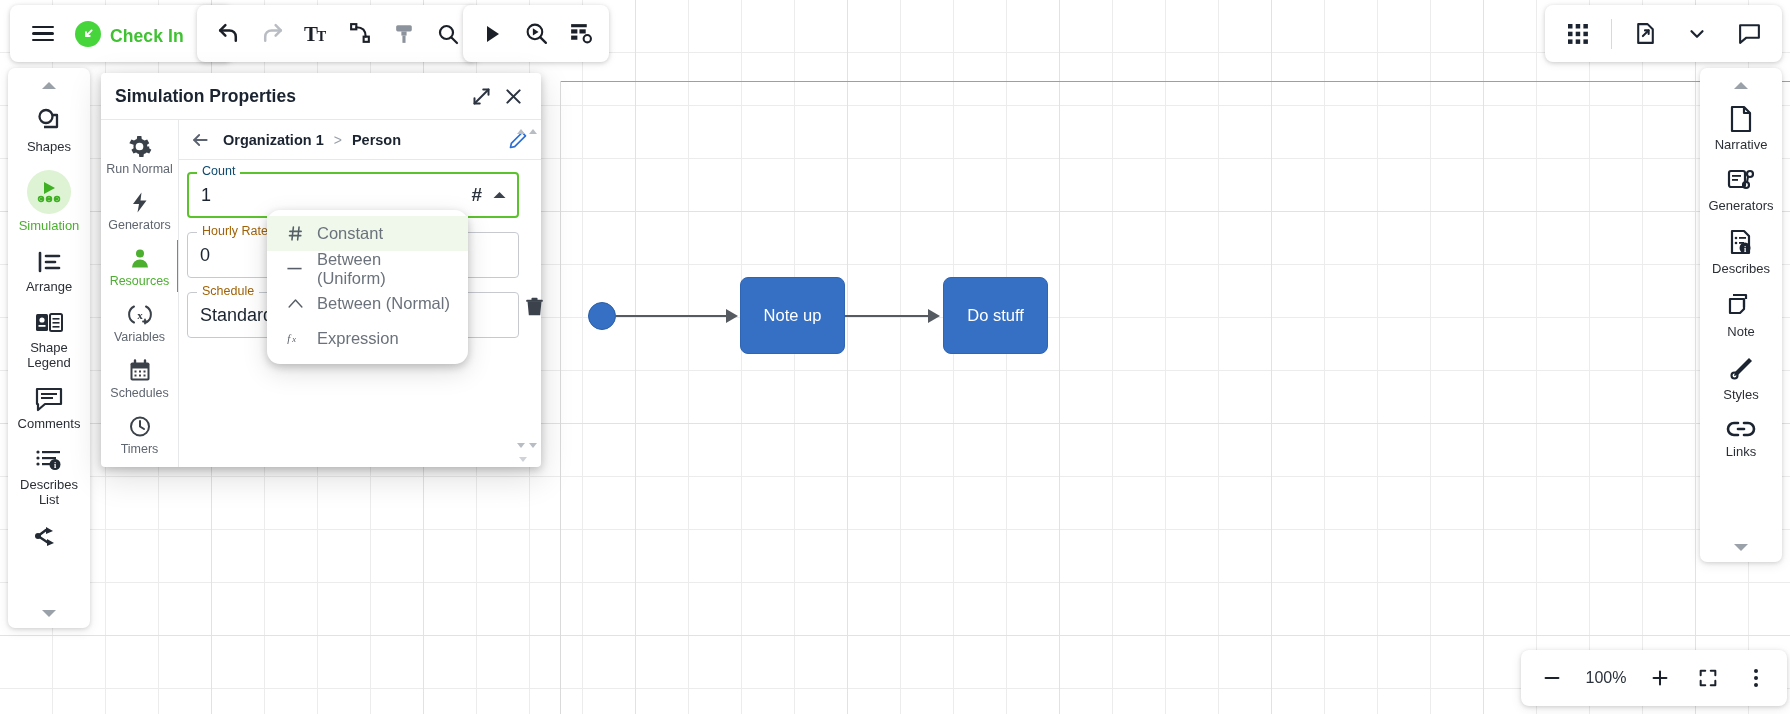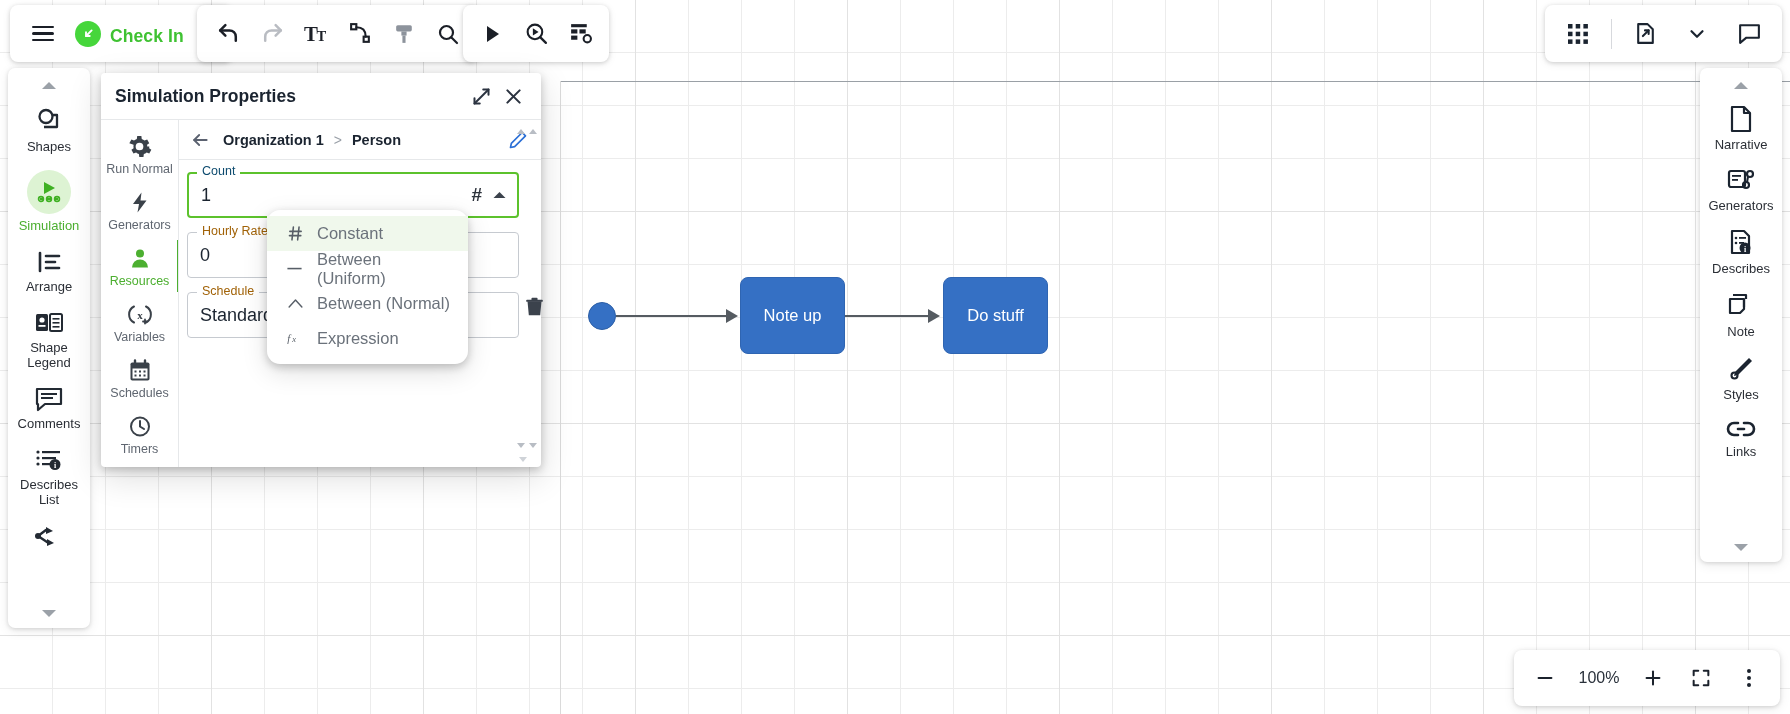--- a/index.html
+++ b/index.html
@@ -179,21 +179,21 @@
   }
   .conn { position: absolute; height: 2px; background: #555b61; }
   .arrowhead {
     position: absolute; width: 0; height: 0;
     border-top: 7px solid transparent; border-bottom: 7px solid transparent;
     border-left: 12px solid #555b61;
   }
 
   
   #zoombar {
-    position: absolute; right: 10px; bottom: 8px; height: 56px;
+    position: absolute; right: 3px; bottom: 8px; height: 56px;
     background: #fff; border-radius: 8px; display: flex; align-items: center;
     padding: 0 14px; gap: 14px;
     box-shadow: 0 1px 4px rgba(0,0,0,.15), 0 3px 12px rgba(0,0,0,.08);
   }
   .zb { width: 34px; height: 34px; display:flex; align-items:center; justify-content:center; cursor:pointer; border-radius:5px; color:#1b222c;}
   .zlabel { font-size: 16px; color: #2a313b; min-width: 46px; text-align: center; }
   .dots3 { display:flex; flex-direction:column; gap:3px; align-items:center; }
   .dots3 i { width:4px; height:4px; border-radius:50%; background:#1b222c; display:block; }
 </style>
 </head>

